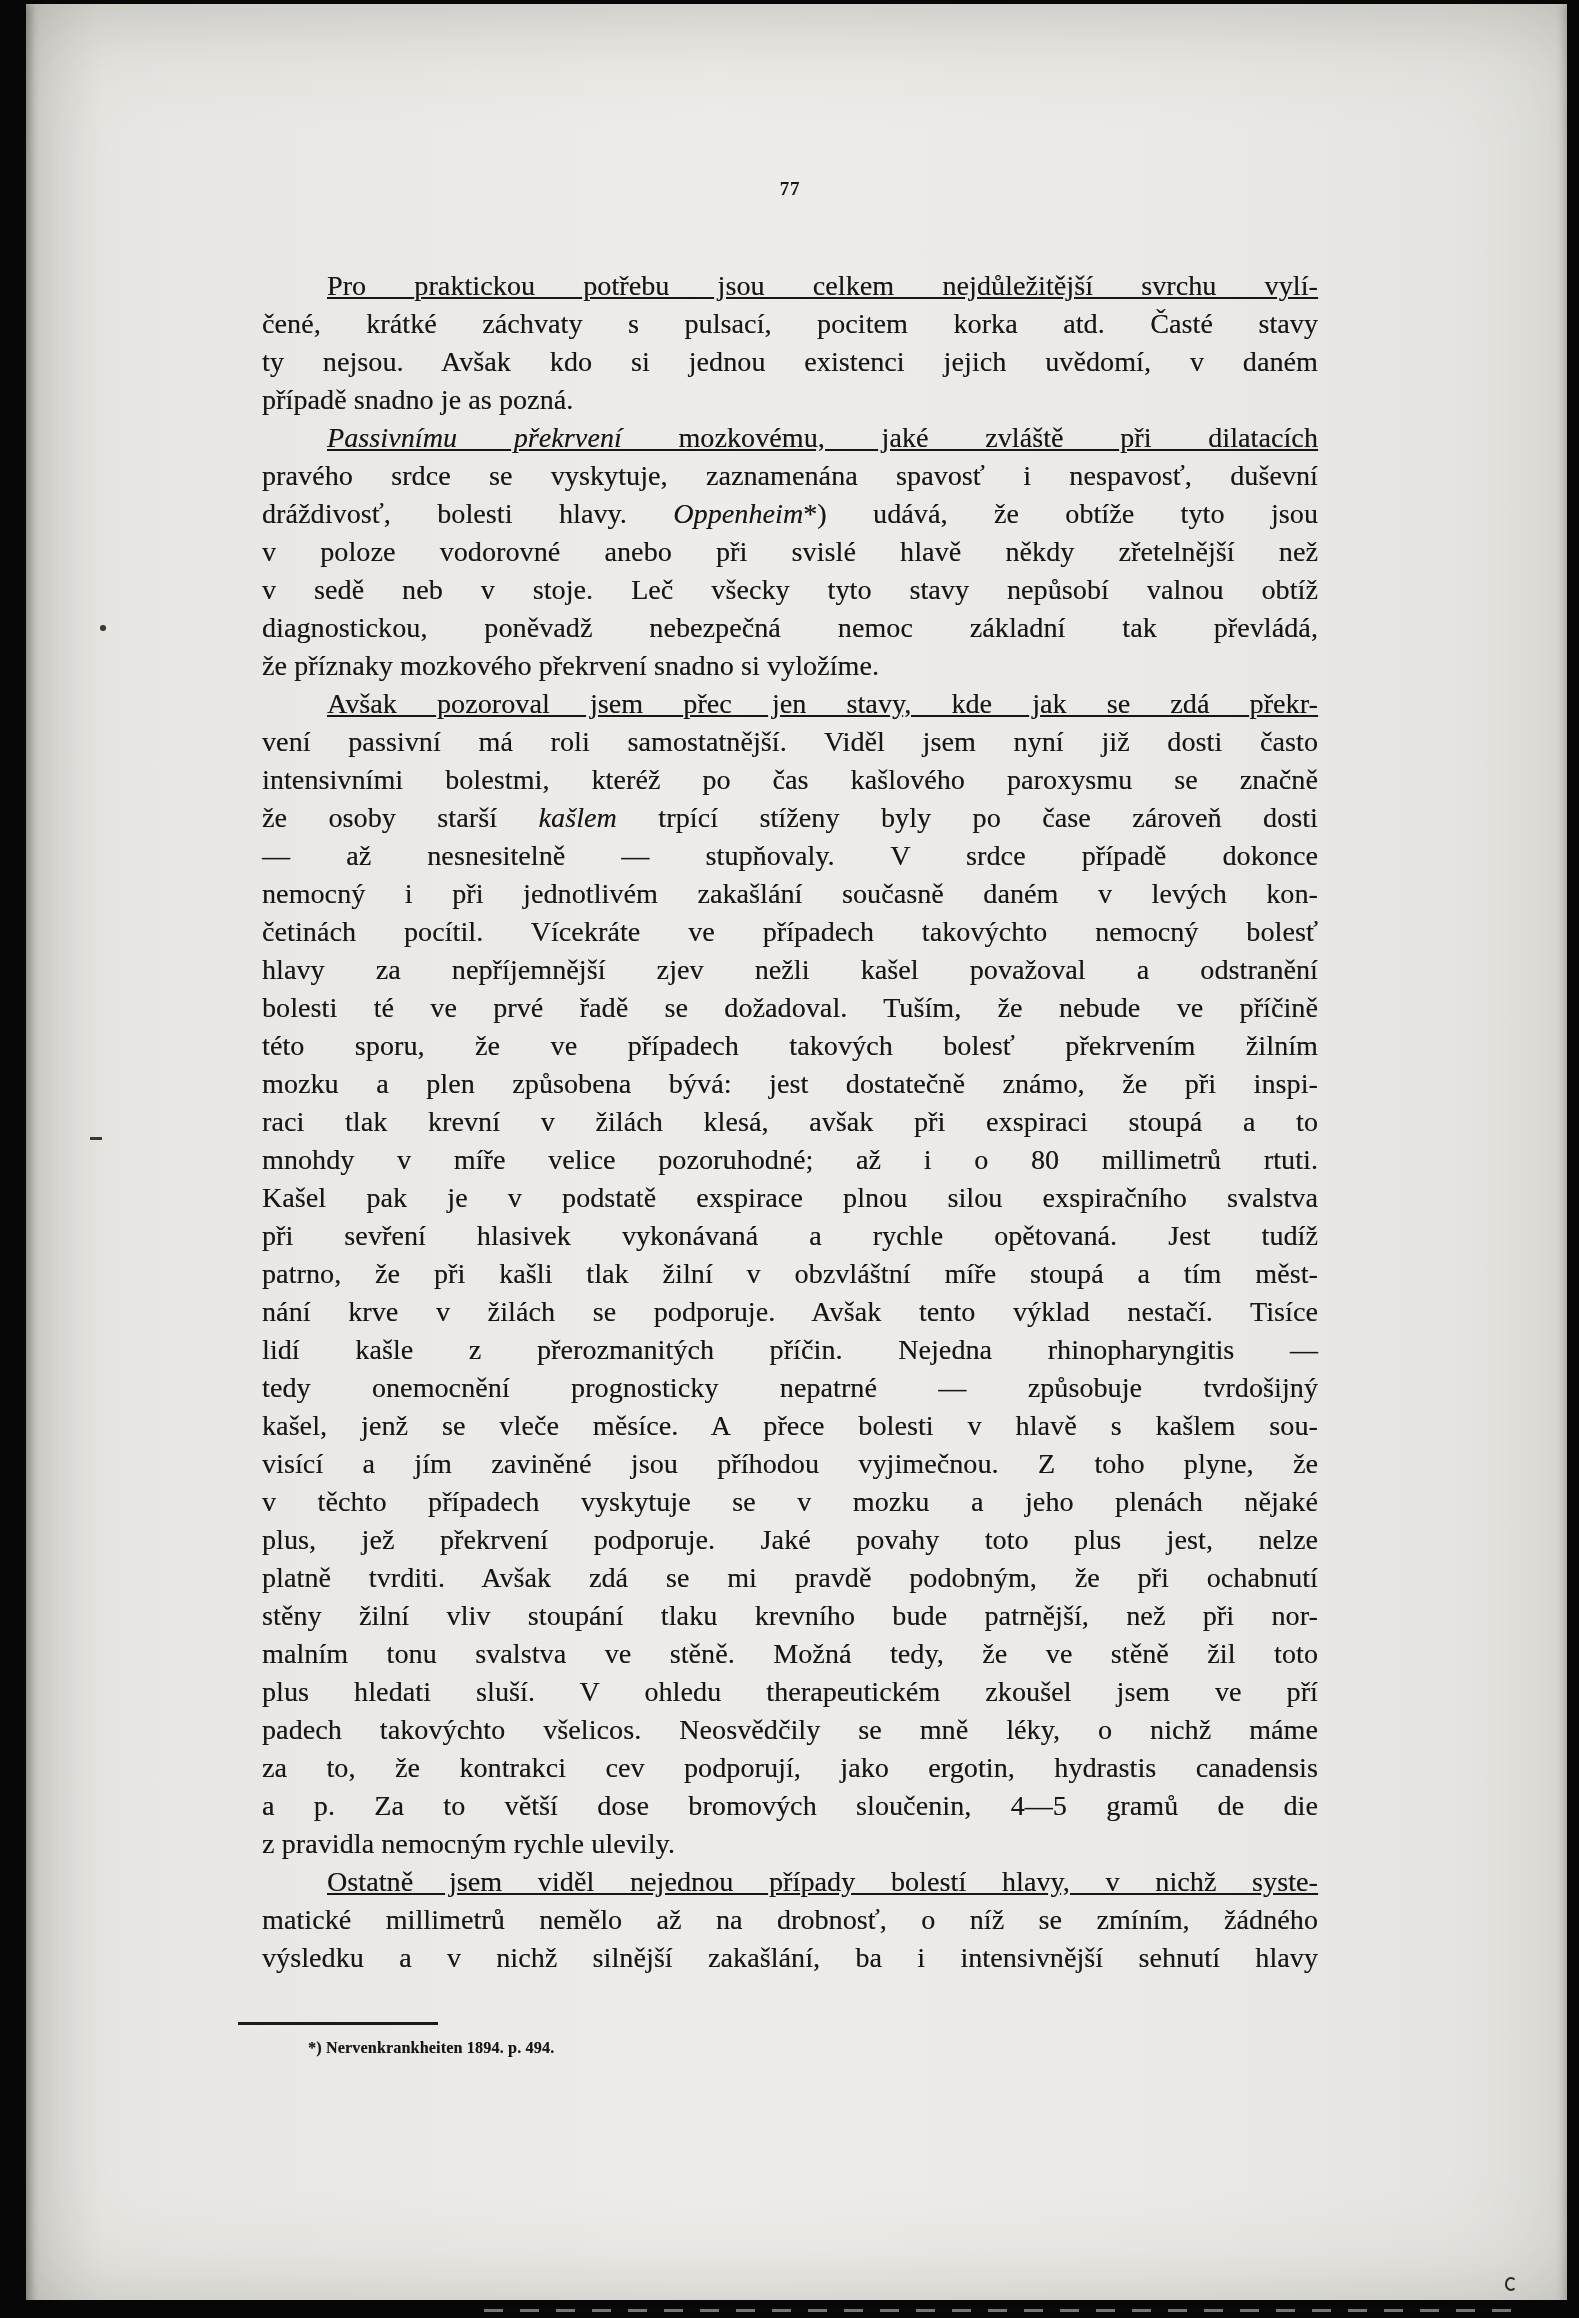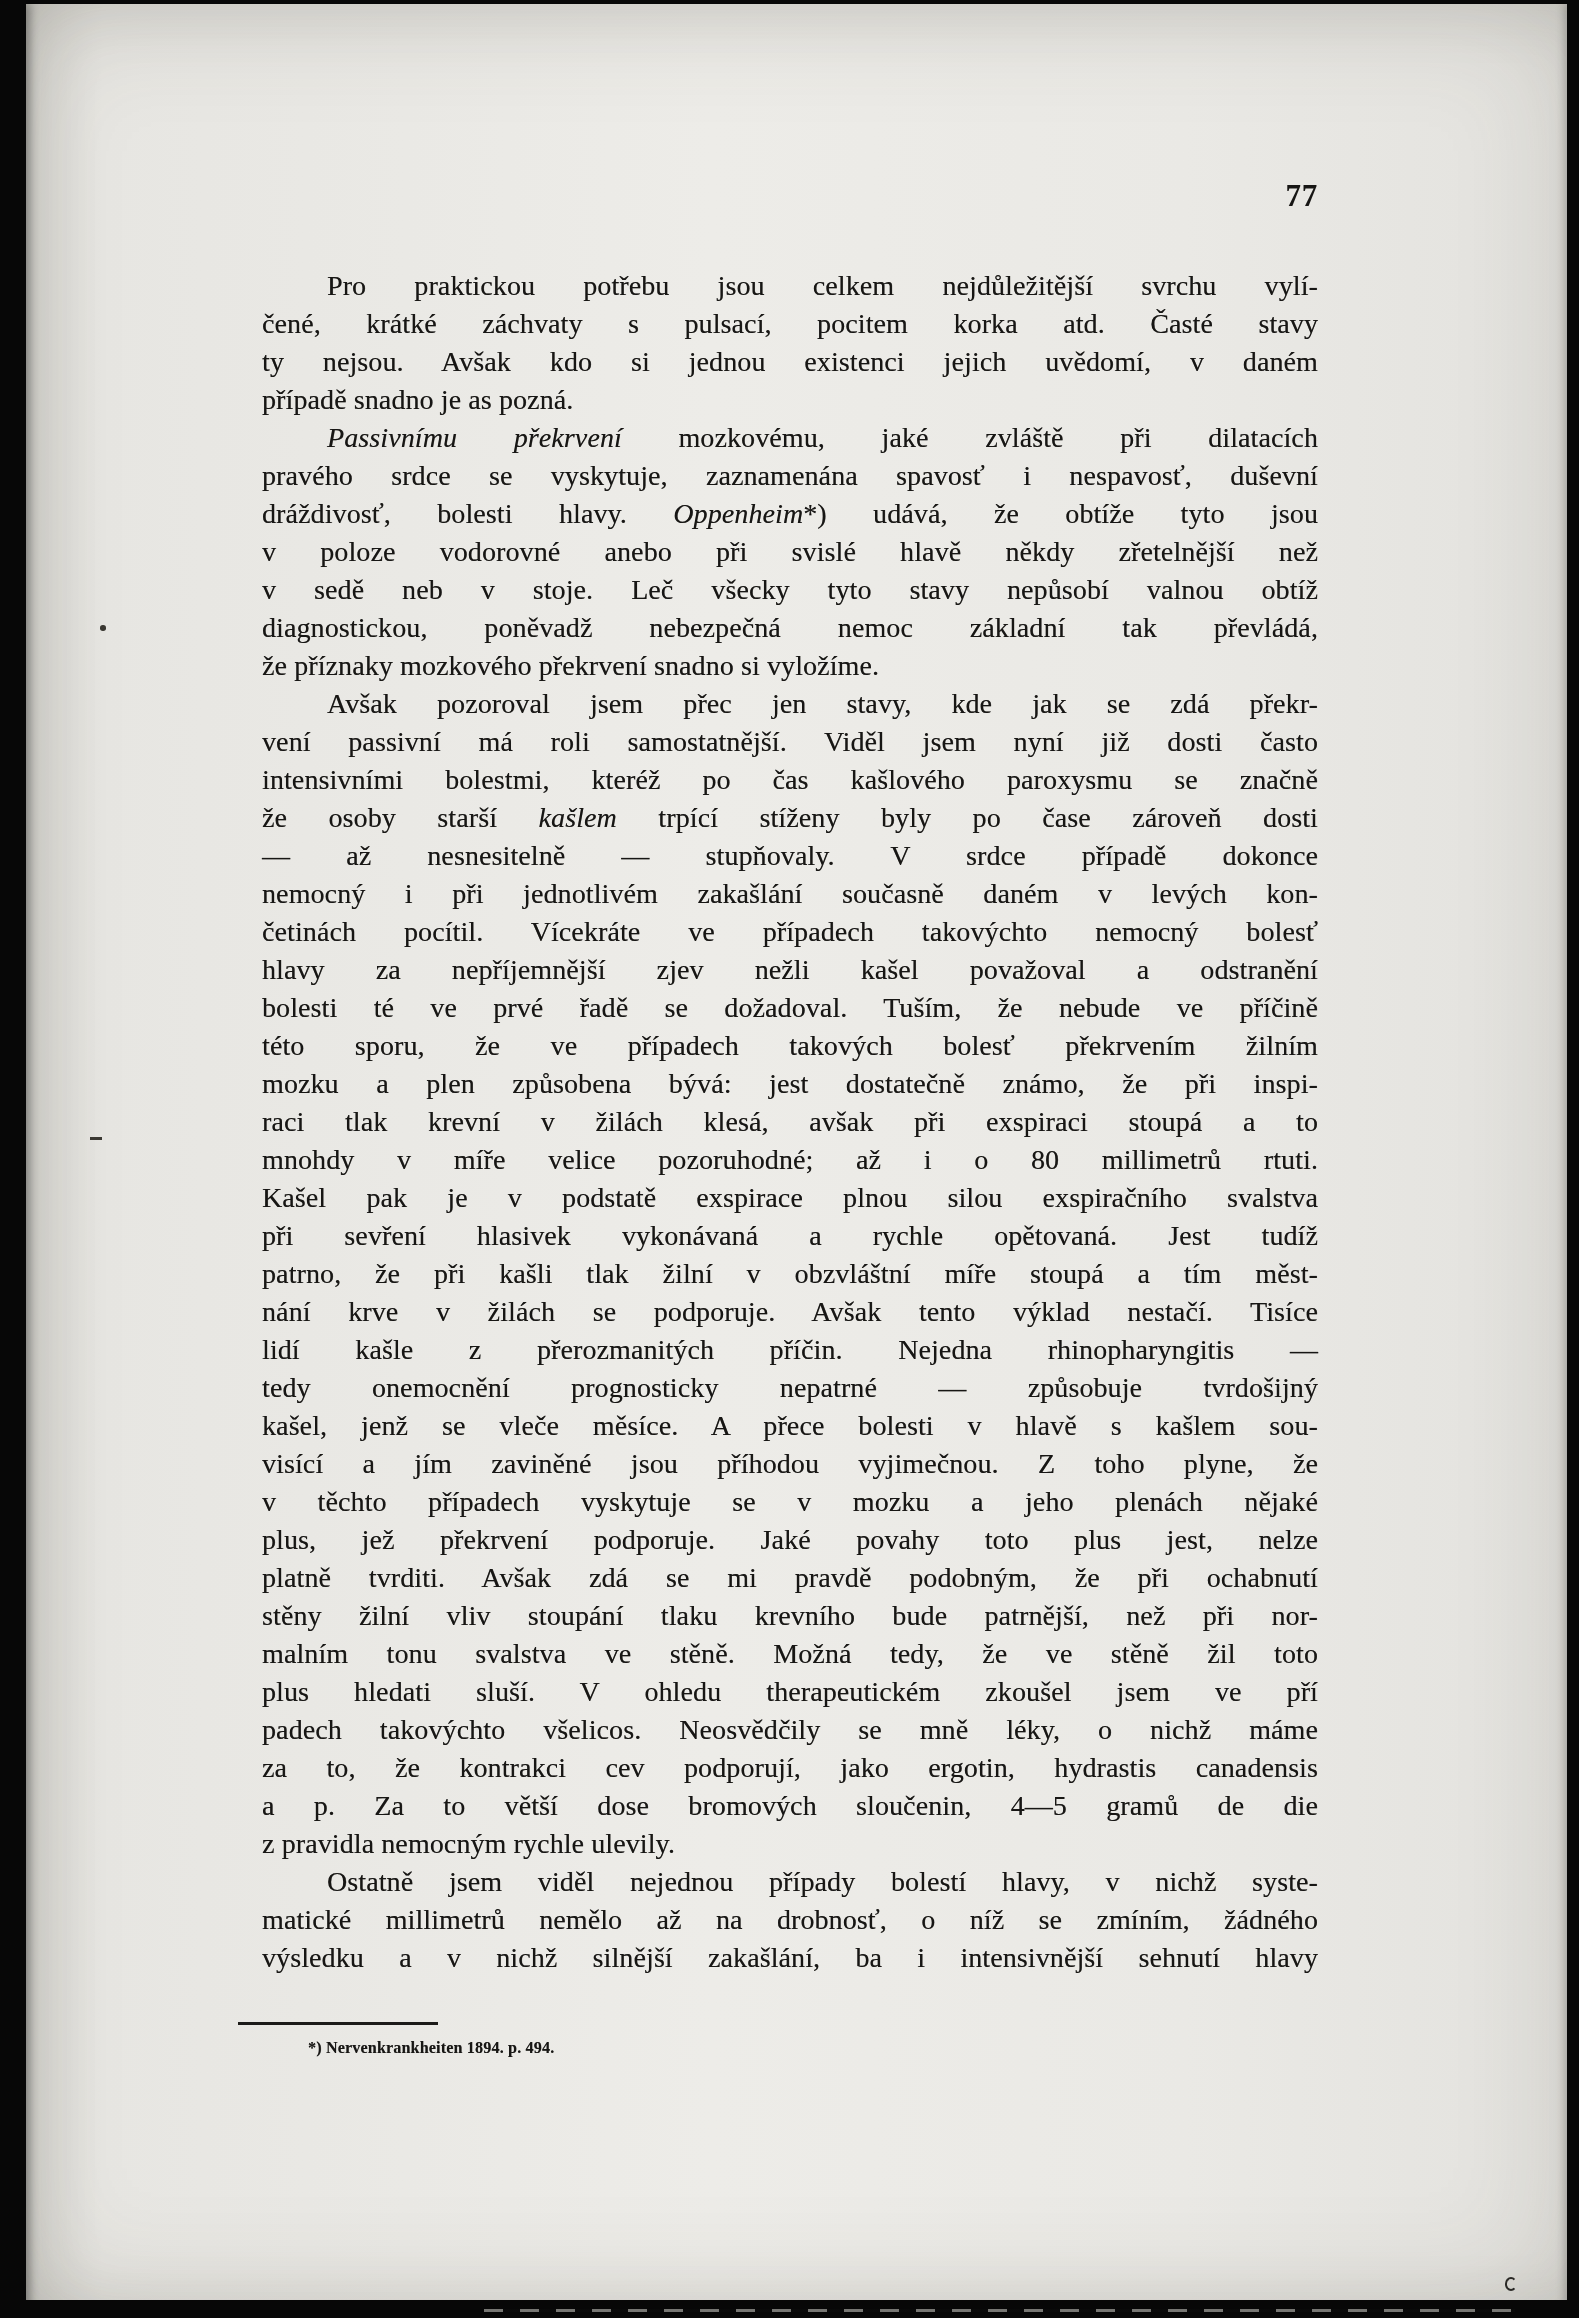--- a/index.html
+++ b/index.html
@@ -19,30 +19,30 @@
   .edge { position: absolute; background: #070707; }
   .edge-top    { top: 0; left: 0; right: 0; height: 4px; }
   .edge-left   { top: 0; left: 0; bottom: 0; width: 26px; box-shadow: 6.3px 0 9.5px -2.4px rgba(0,0,0,0.35); }
   .edge-right  { top: 0; right: 0; bottom: 0; width: 12.7px; box-shadow: -4.8px 0 8px -2.4px rgba(0,0,0,0.25); }
   .edge-bottom { bottom: 0; left: 0; right: 0; height: 19px; }
   .dash-artifact { position: absolute; bottom: 7.1px; left: 484px; width: 1031px; height: 3.2px;
     background: repeating-linear-gradient(90deg, #8a8a86 0 19px, #0a0a0a 19px 36px); opacity: 0.85; }
 
   .pageno {
     position: absolute; top: 178px; left: 262px; width: 1056px;
-    text-align: right; font-size: 31px; font-weight: bold; letter-spacing: 0.8px;
+    text-align: center; font-size: 19px; font-weight: bold; letter-spacing: 0.8px;
   }
   .textblock {
     position: absolute; top: 267px; left: 262px; width: 1056px;
     font-size: 28px; line-height: 38px; letter-spacing: 0.1px;
     text-shadow: 0.2px 0 0 rgba(23,22,20,0.55);
   }
   .line { text-align: justify; text-align-last: justify; }
   .line.last { text-align-last: left; }
-  .line.indent { padding-left: 65px; }
+  .line.indent { padding-left: 65px; text-decoration: underline; }
   .it { font-style: italic; }
 
   .fn-rule { position: absolute; left: 238px; top: 2022px; width: 200px; height: 3.2px; background: #1c1b19; }
   .footnote {
     position: absolute; left: 262px; top: 2039px; width: 1056px;
     font-size: 16px; letter-spacing: 0.2px;
     text-shadow: 0.2px 0 0 rgba(23,22,20,0.5);
   }
   .footnote .fn-inner { padding-left: 46px; font-weight: bold; }
 

